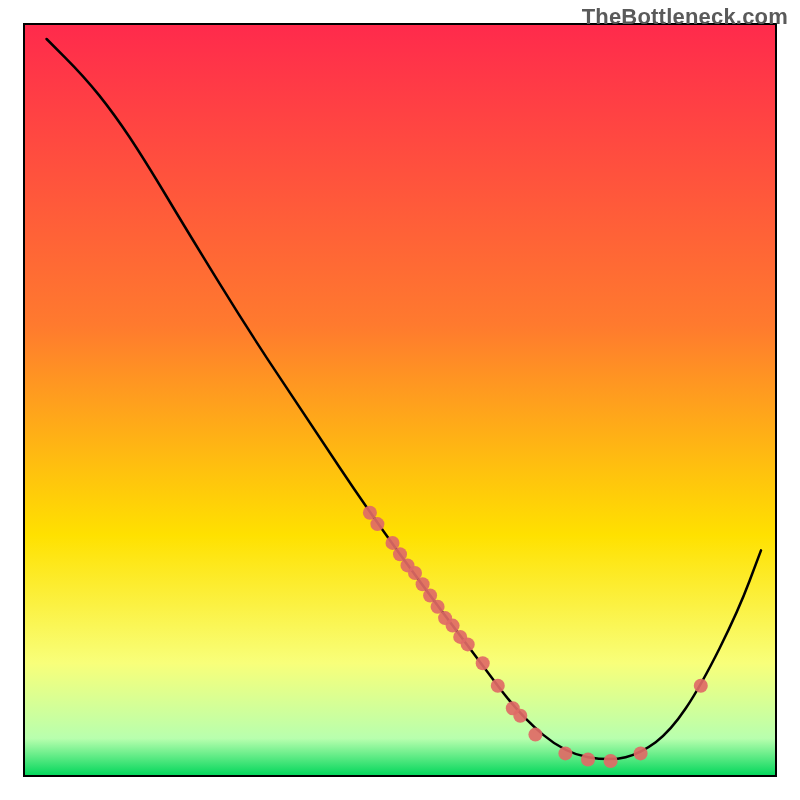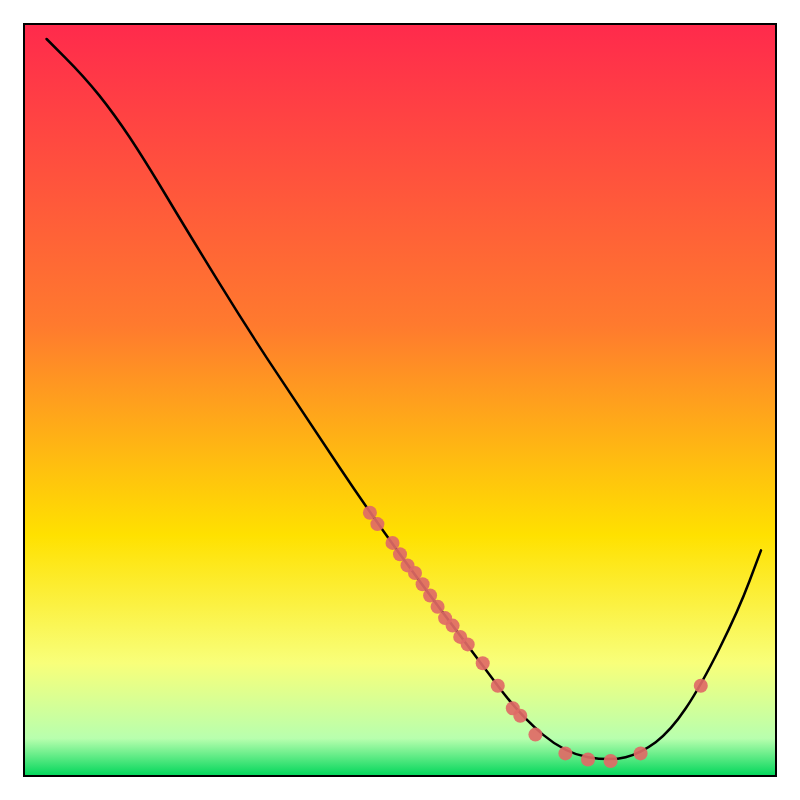--- a/index.html
+++ b/index.html
@@ -31,20 +31,21 @@
     left: 0;
     top: 0;
     width: 800px;
     height: 800px;
   }
 </style>
 </head>
 <body>
 
 <div class="chart-container">
+  <div class="watermark">TheBottleneck.com</div>
 
   <svg id="plot" viewBox="0 0 800 800">
     <defs>
       <linearGradient id="bg-grad" x1="0" y1="0" x2="0" y2="1">
         <stop id="g-stop-0" offset="0%" stop-color="#ff2a4c"></stop>
         <stop id="g-stop-1" offset="40%" stop-color="#ff7a2e"></stop>
         <stop id="g-stop-2" offset="68%" stop-color="#ffe100"></stop>
         <stop id="g-stop-3" offset="85%" stop-color="#f8ff7a"></stop>
         <stop id="g-stop-4" offset="95%" stop-color="#b8ffae"></stop>
         <stop id="g-stop-5" offset="100%" stop-color="#00d65a"></stop>

